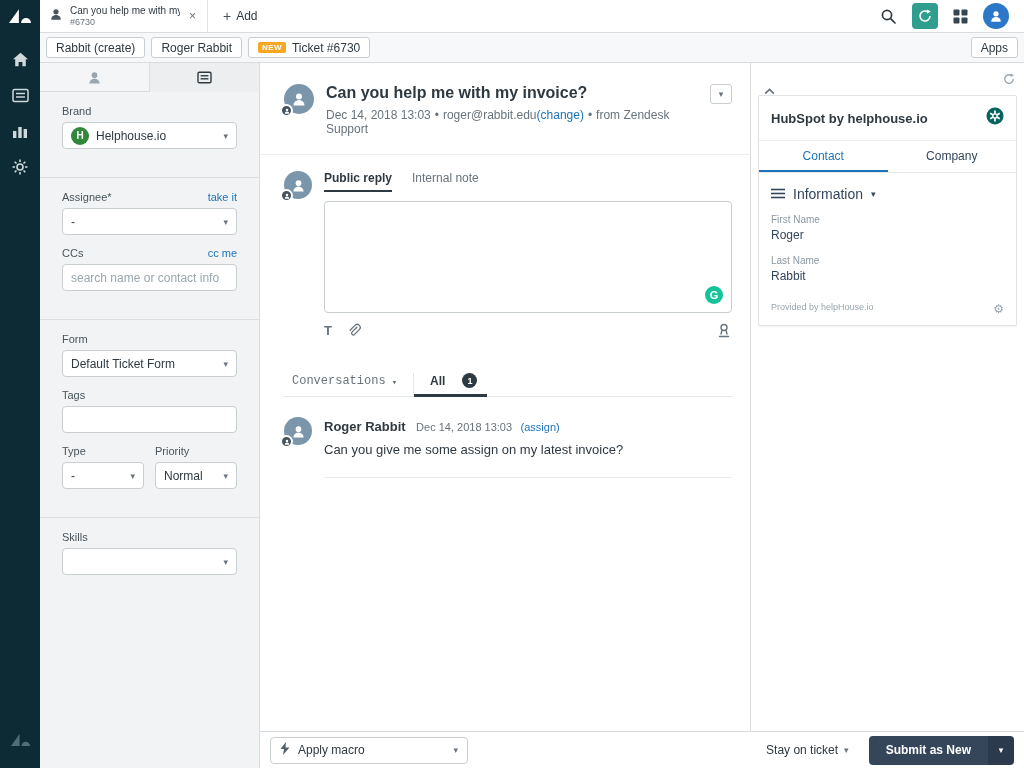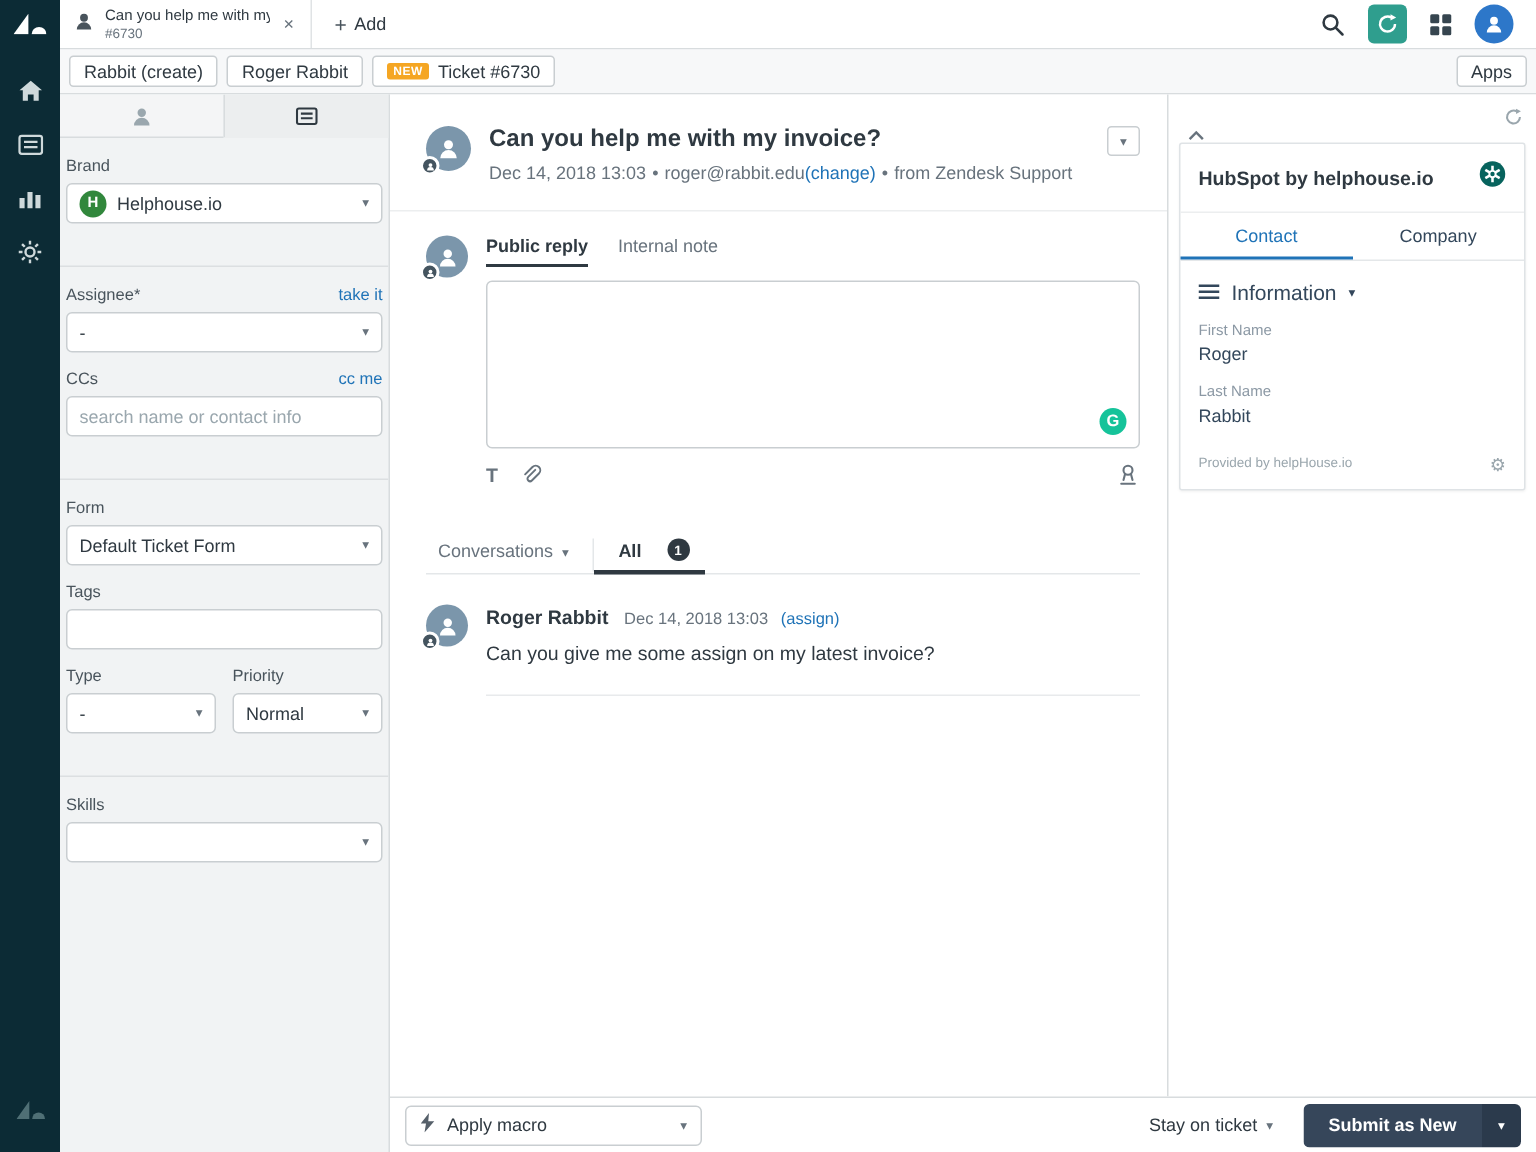--- a/index.html
+++ b/index.html
@@ -38,21 +38,21 @@
 
   
   .content { flex:1; display:flex; min-height:0; }
 
   
   .fields { width:220px; background:#f1f3f4; border-right:1px solid #d8dcde; flex-shrink:0; display:flex; flex-direction:column; overflow:hidden; }
   .fields-tabs { display:flex; height:29px; flex-shrink:0; }
   .ftab { flex:1; display:flex; align-items:center; justify-content:center; background:#f4f5f6; border-bottom:1px solid #d8dcde; cursor:pointer; }
   .ftab + .ftab { border-left:1px solid #d8dcde; }
   .ftab.active { background:#eceeef; border-bottom-color:transparent; }
-  .fsec { padding:13px 4px 28px; border-bottom:1px solid #dcdfe1; }
+  .fsec { padding:13px 22px 28px; border-bottom:1px solid #dcdfe1; }
   .fsec.last { border-bottom:none; padding-bottom:14px; }
   .flabel { font-size:11px; color:#49545c; display:block; margin-bottom:5px; }
   .flabel-row { display:flex; justify-content:space-between; align-items:baseline; margin-bottom:5px; }
   .flink { font-size:11px; color:#1f73b7; cursor:pointer; }
   .fselect { height:27px; background:#fff; border:1px solid #c9ced1; border-radius:4px; display:flex; align-items:center; gap:7px; padding:0 8px; font-size:12px; color:#2f3941; cursor:pointer; }
   .fselect .caret { margin-left:auto; font-size:9px; color:#68737d; }
   .finput { width:100%; height:27px; border:1px solid #c9ced1; border-radius:4px; padding:0 8px; font:12px "Liberation Sans",sans-serif; color:#2f3941; background:#fff; outline:none; }
   .finput::placeholder { color:#9aa7ae; }
   .fgap { height:12px; }
   .frow { display:flex; gap:11px; }
@@ -84,21 +84,21 @@
   .cbox { position:relative; border:1px solid #c9ced1; border-radius:4px; height:112px; }
   .cinput { width:100%; height:100%; border:none; resize:none; outline:none; padding:8px 10px; font:13px "Liberation Sans",sans-serif; background:transparent; }
   .grammarly { position:absolute; right:8px; bottom:8px; width:18px; height:18px; border-radius:50%; background:#15c39a; color:#fff; font-size:11px; font-weight:700; display:flex; align-items:center; justify-content:center; cursor:pointer; }
   .ctoolbar { display:flex; align-items:center; gap:15px; height:34px; color:#68737d; }
   .ticon { display:flex; align-items:center; cursor:pointer; }
   .t-letter { font-size:13px; font-weight:700; color:#68737d; }
   .tool-right { margin-left:auto; }
 
   
   .convbar { display:flex; align-items:flex-end; margin:26px 18px 0 24px; border-bottom:1px solid #e4e7e9; font-size:12px; color:#68737d; }
-  .conv-toggle { display:flex; align-items:flex-end; gap:6px; padding:0 16px 8px 8px; cursor:pointer; }
+  .conv-toggle { display:flex; align-items:flex-end; gap:6px; padding:0 16px 8px 8px; cursor:pointer;font-family:Liberation Mono, monospace; }
   .vdiv { width:1px; background:#e4e7e9; align-self:stretch; margin-bottom:1px; }
   .alltab { display:flex; align-items:center; gap:17px; padding:0 10px 6px 16px; color:#2f3941; font-weight:700; border-bottom:3px solid #2f3941; margin-bottom:-1px; cursor:pointer; }
   .count { width:15px; height:15px; border-radius:50%; background:#2f3941; color:#fff; font-size:9px; font-weight:700; display:flex; align-items:center; justify-content:center; }
 
   
   .message { display:flex; gap:12px; padding:20px 18px 0 24px; }
   .mbody { flex:1; min-width:0; border-bottom:1px solid #e8eaec; padding-bottom:20px; }
   .mauthor { font-weight:700; color:#2f3941; font-size:13px; }
   .mdate { color:#68737d; font-size:11px; margin-left:6px; }
   .massign { color:#1f73b7; font-size:11px; margin-left:4px; cursor:pointer; }
@@ -109,21 +109,21 @@
   .tfooter { height:37px; border-top:1px solid #d8dcde; background:#fff; display:flex; align-items:center; gap:10px; padding:0 10px; flex-shrink:0; }
   .macro { width:198px; height:27px; border:1px solid #c9ced1; border-radius:4px; background:#fff; display:flex; align-items:center; gap:8px; padding:0 9px; font-size:12px; color:#2f3941; cursor:pointer; }
   .macro .caret { margin-left:auto; font-size:9px; color:#68737d; }
   .stay { margin-left:auto; display:flex; align-items:center; gap:6px; font-size:12px; color:#2f3941; cursor:pointer; }
   .stay .caret { font-size:9px; color:#68737d; }
   .submit-group { display:flex; height:29px; border-radius:4px; overflow:hidden; margin-left:10px; }
   .submit-main { background:#36465a; color:#fff; font-size:12px; font-weight:700; display:flex; align-items:center; padding:0 17px; cursor:pointer; }
   .submit-caret { background:#2b3a4c; width:26px; display:flex; align-items:center; justify-content:center; color:#fff; font-size:9px; cursor:pointer; }
 
   
-  .rpanel { width:246px; border-left:1px solid #d8dcde; background:#fff; padding:4px 7px; flex-shrink:0; }
+  .rpanel { width:274px; border-left:1px solid #d8dcde; background:#fff; padding:4px 7px; flex-shrink:0; }
   .rp-top { display:flex; justify-content:space-between; align-items:flex-start; height:28px; padding:2px 2px 0 6px; }
   .collapse-btn { margin-top:12px; cursor:pointer; }
   .refresh-btn { cursor:pointer; margin-top:2px; }
   .hs-card { border:1px solid #dfe3e6; border-radius:2px; background:#fff; box-shadow:0 1px 2px rgba(0,0,0,.05); }
   .hs-head { display:flex; align-items:center; justify-content:space-between; padding:11px 12px; border-bottom:1px solid #eceeef; }
   .hs-title { font-size:13px; font-weight:700; color:#2f3941; }
   .hs-tabs { display:flex; border-bottom:1px solid #e4e7e9; }
   .hs-tab { flex:1; text-align:center; font-size:12px; padding:8px 0 7px; color:#33475b; cursor:pointer; }
   .hs-tab.active { color:#1f73b7; border-bottom:2px solid #1f73b7; }
   .hs-info { display:flex; align-items:center; gap:8px; padding:13px 12px 10px; font-size:14px; color:#33475b; cursor:pointer; }

